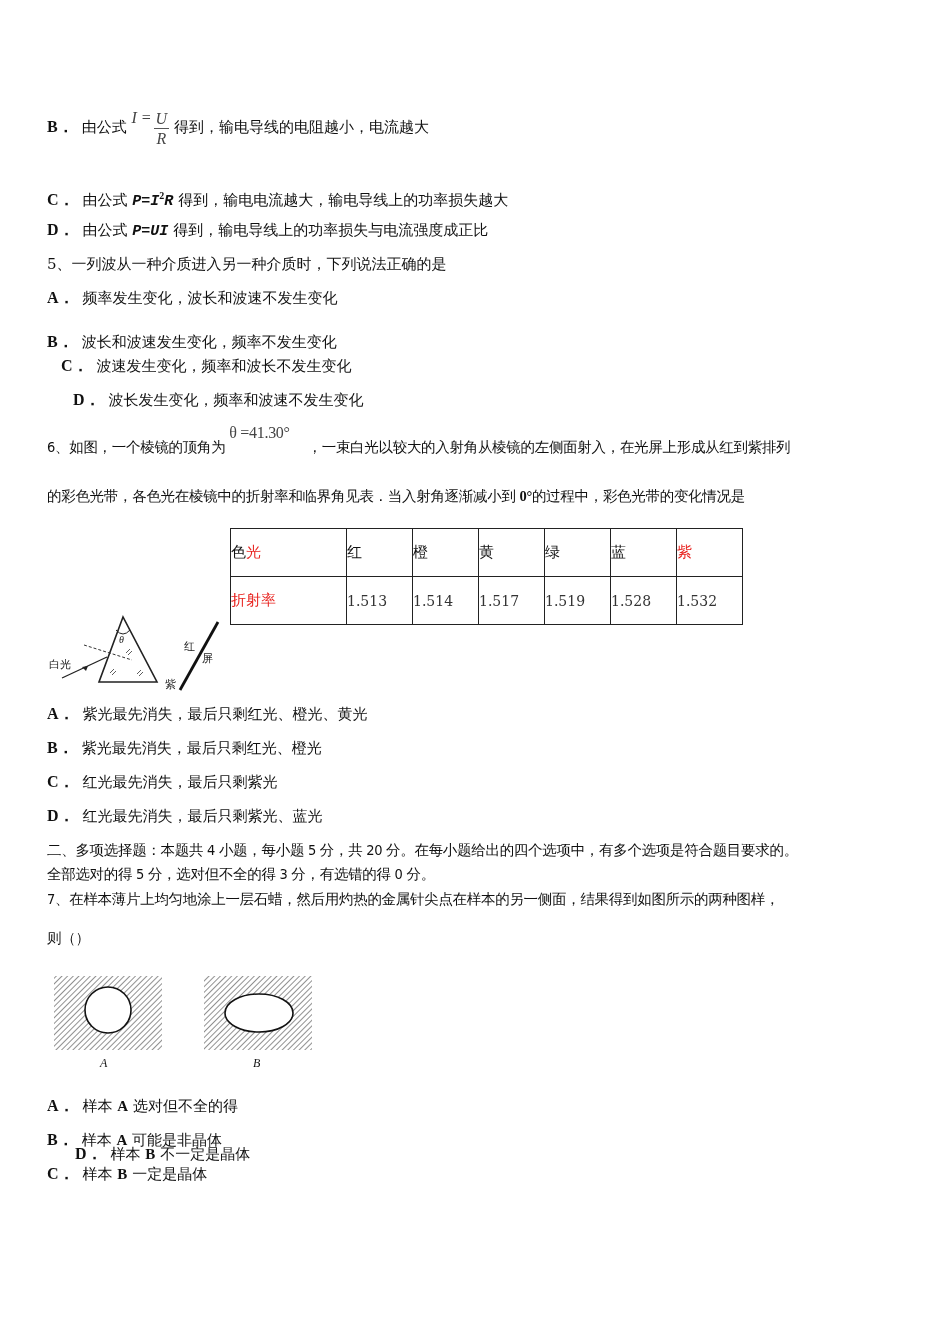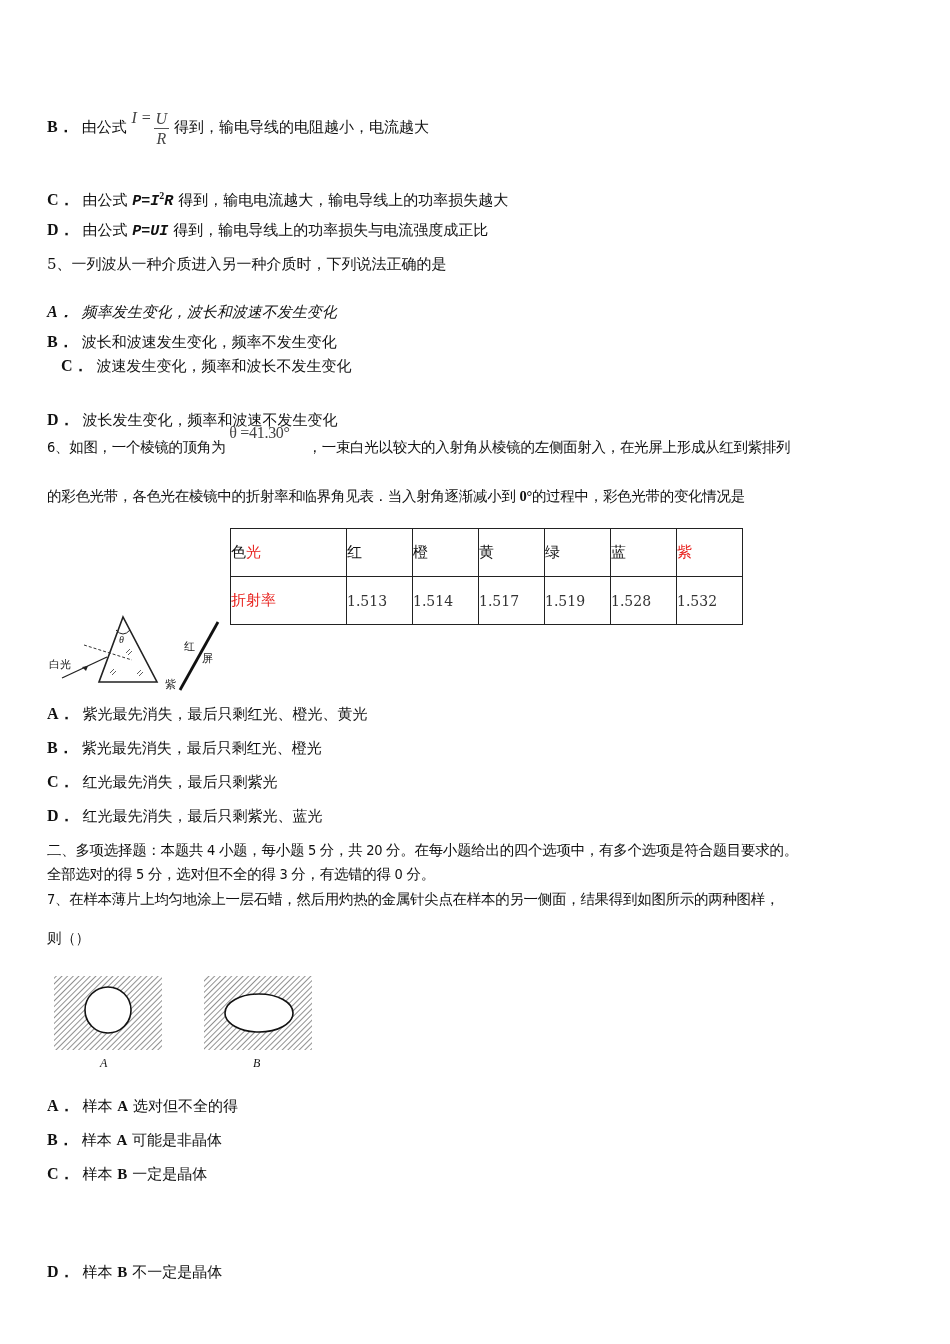--- a/index.html
+++ b/index.html
@@ -37,24 +37,24 @@
 
 <div class="line" style="top:186px;">
   <span class="opt-letter">C．</span><span>由公式 </span><span class="bi">P=I</span><sup class="b" style="font-size:10px;">2</sup><span class="bi">R</span><span> 得到，输电电流越大，输电导线上的功率损失越大</span>
 </div>
 
 <div class="line" style="top:220px;">
   <span class="opt-letter">D．</span><span>由公式 </span><span class="bi">P=UI</span><span> 得到，输电导线上的功率损失与电流强度成正比</span>
 </div>
 
 <div class="line" style="top:254px;">5、一列波从一种介质进入另一种介质时，下列说法正确的是</div>
-<div class="line" style="top:302px;font-style:italic;"><span class="opt-letter">A．</span><span>频率发生变化，波长和波速不发生变化</span></div>
+<div class="line" style="top:288px;"><span class="opt-letter">A．</span><span>频率发生变化，波长和波速不发生变化</span></div>
 <div class="line" style="top:332px;"><span class="opt-letter">B．</span><span>波长和波速发生变化，频率不发生变化</span></div>
 <div class="line" style="top:356px;margin-left:14px;"><span class="opt-letter">C．</span><span>波速发生变化，频率和波长不发生变化</span></div>
-<div class="line" style="top:410px;"><span class="opt-letter">D．</span><span>波长发生变化，频率和波速不发生变化</span></div>
+<div class="line" style="top:390px;margin-left:26px;"><span class="opt-letter">D．</span><span>波长发生变化，频率和波速不发生变化</span></div>
 
 <div class="line cond" style="top:437px;">
   <span>6、如图，一个棱镜的顶角为</span>
   <span class="theta">θ =41.30°</span>
   <span style="margin-left:14px;">，一束白光以较大的入射角从棱镜的左侧面射入，在光屏上形成从红到紫排列</span>
 </div>
 <div class="line cond" style="top:486px;">
   <span>的彩色光带，各色光在棱镜中的折射率和临界角见表．当入射角逐渐减小到 </span><span class="b">0°</span><span>的过程中，彩色光带的变化情况是</span>
 </div>
 
@@ -128,13 +128,13 @@
     <rect x="150" y="4" width="108" height="74" fill="url(#hatch)"></rect>
     <ellipse cx="205" cy="41" rx="34" ry="19" fill="#fff" stroke="#111" stroke-width="1.6"></ellipse>
   </svg>
   <span class="fig-label" style="left:46px; top:84px;">A</span>
   <span class="fig-label" style="left:199px; top:84px;">B</span>
 </div>
 
 <div class="line" style="top:1096px;"><span class="opt-letter">A．</span><span>样本 </span><span class="b">A</span><span> 选对但不全的得</span></div>
 <div class="line" style="top:1130px;"><span class="opt-letter">B．</span><span>样本 </span><span class="b">A</span><span> 可能是非晶体</span></div>
 <div class="line" style="top:1164px;"><span class="opt-letter">C．</span><span>样本 </span><span class="b">B</span><span> 一定是晶体</span></div>
-<div class="line" style="top:1262px;"><span class="opt-letter">D．</span><span>样本 </span><span class="b">B</span><span> 不一定是晶体</span></div>
+<div class="line" style="top:1144px;margin-left:28px;"><span class="opt-letter">D．</span><span>样本 </span><span class="b">B</span><span> 不一定是晶体</span></div>
 
 </body></html>

